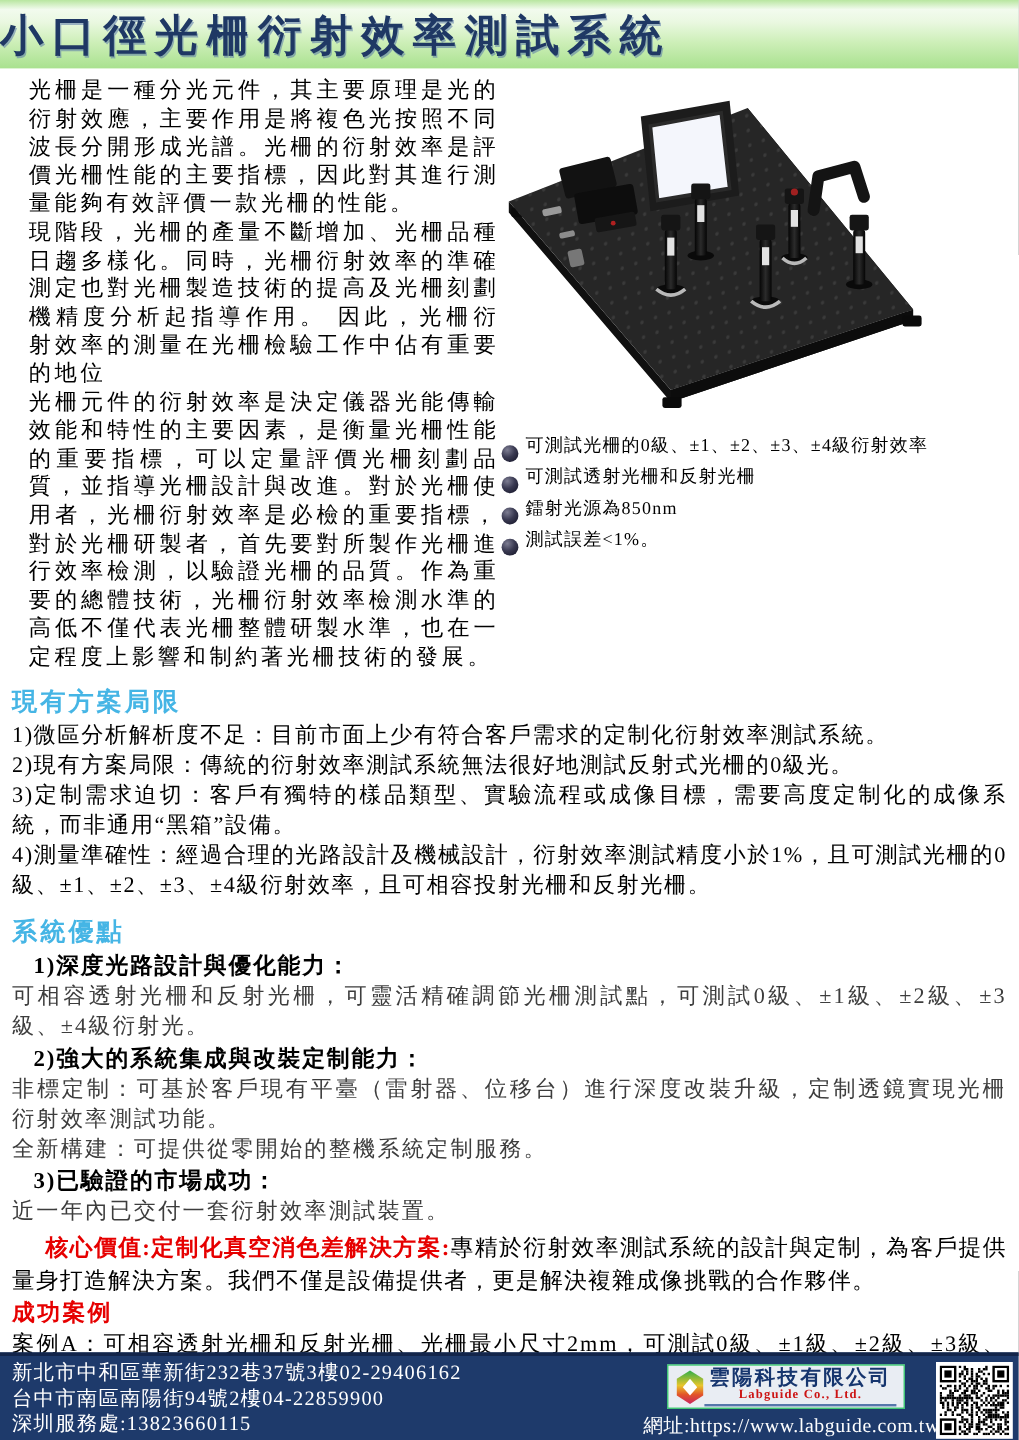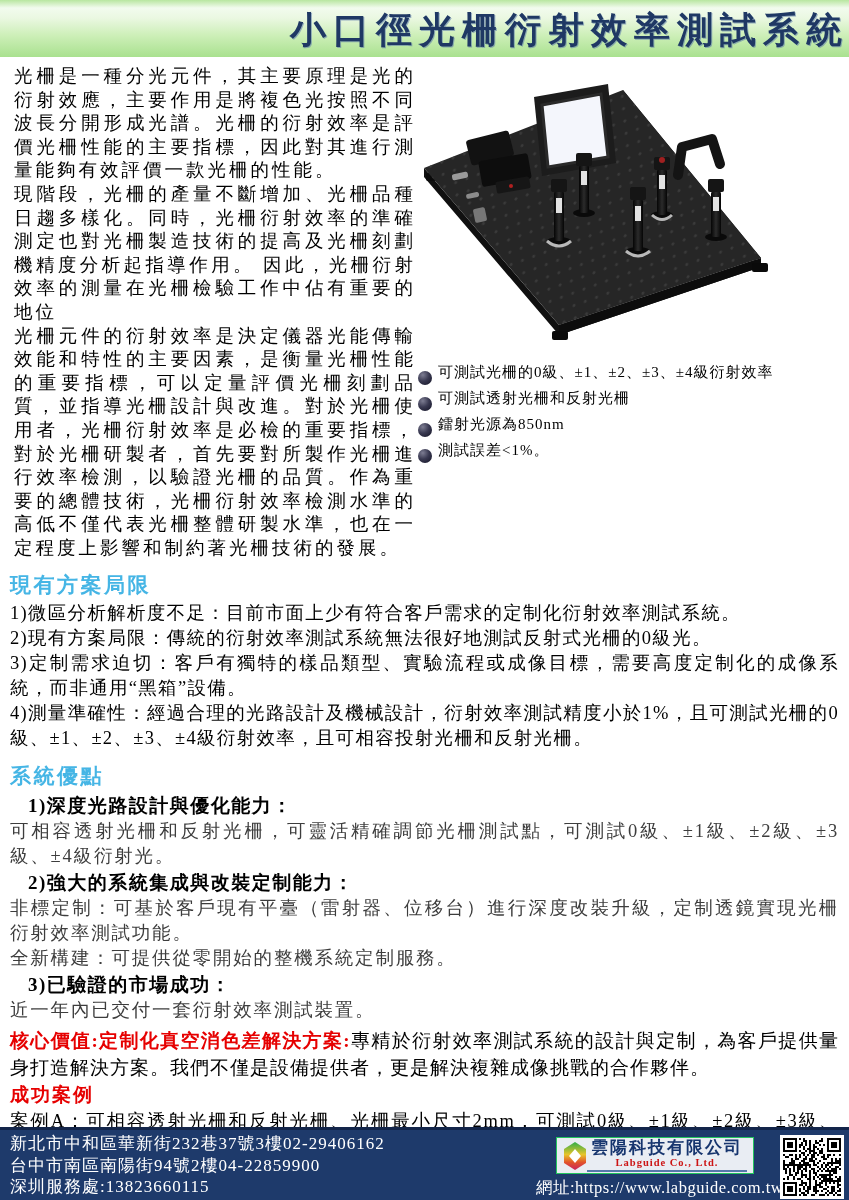--- a/index.html
+++ b/index.html
@@ -1,40 +1,40 @@
 <!DOCTYPE html>
 <html><head>
 <meta charset="utf-8">
 <style>
   html,body{margin:0;padding:0;background:#888;}
   .page{width:849px;height:1200px;position:relative;background:#ffffff;overflow:hidden;
         font-family:"Liberation Serif","DejaVu Serif",serif;color:#000;margin:0 auto;}
   
   .header{height:57px;background:linear-gradient(180deg,#b8e6a0 0%,#f2fbee 14%,#eaf8e1 32%,#cdefb8 62%,#a9e18f 100%);}
   .header .title{font-size:36px;font-weight:bold;color:#1f3864;letter-spacing:7px;line-height:60px;
-                 text-align:right;text-shadow:1px 1px 0 rgba(90,120,170,.55);}
+                 text-align:left;text-shadow:1px 1px 0 rgba(90,120,170,.55);}
   
-  .topgrid{display:flex;padding:8px 8px 0 14px;}
+  .topgrid{display:flex;padding:8px 8px 0 24px;}
   .intro{width:414px;font-size:18.5px;line-height:23.6px;letter-spacing:3px;text-align:justify;}
   .intro p{margin:0;}
   .rightcol{flex:1;display:flex;flex-direction:column;}
   .figure{height:292px;}
   .figure svg{display:block;}
   .bullets{margin:2px 0 0 2px;}
   .bullet{display:flex;align-items:flex-end;font-size:15px;line-height:26px;letter-spacing:1px;font-family:Liberation Serif, serif;}
   .bullet .dot{flex:none;width:14px;height:14px;border-radius:50%;margin:6px 6px 0 0;
                background:radial-gradient(circle at 34% 28%,#7d7d92 0%,#3a3a52 45%,#101022 100%);}
   
   .sections{padding:0 10px;}
   .sec-heading{color:#45b5e5;font-size:21px;font-weight:bold;letter-spacing:2.5px;line-height:26px;margin:12px 0 3px 0;}
   .req-item{font-size:18.5px;line-height:25px;letter-spacing:1.3px;text-align:justify;}
   .adv-title{font-size:19px;font-weight:bold;line-height:27px;letter-spacing:1.5px;margin-left:18px;}
   .adv-body{font-size:18.5px;line-height:25px;letter-spacing:1.8px;color:#3d3d3d;text-align:justify;}
   .core{font-size:19px;line-height:27px;letter-spacing:1px;margin-top:4px;text-align:justify;}
-  .core-label{color:#e60000;font-weight:bold;}
+  .core-label{color:#e60000;font-weight:bold;margin-left:28px;}
   .success-heading{color:#e60000;font-weight:bold;font-size:19px;line-height:27px;letter-spacing:2px;}
   .case{font-size:18.5px;line-height:26px;letter-spacing:1.6px;text-align:justify;}
   
   .footer{position:absolute;left:0;right:0;bottom:0;height:70px;background:#1e3a6b;border-top:3px solid #13254a;color:#fff;}
   .addresses{position:absolute;left:10px;top:3px;font-size:17px;line-height:21.5px;letter-spacing:1px;}
   .logo-box{position:absolute;left:556px;top:7px;width:198px;height:37px;background:#e9edf3;
             border:1px solid #22c55e;box-sizing:border-box;display:flex;align-items:center;padding:2px 6px;}
   .logo-text{flex:1;text-align:center;line-height:1;}
   .company-zh{color:#16356e;font-weight:bold;font-size:17px;letter-spacing:2px;display:block;}
   .company-en{color:#cc1414;font-weight:bold;font-size:10.5px;letter-spacing:1px;display:block;margin-top:2px;

